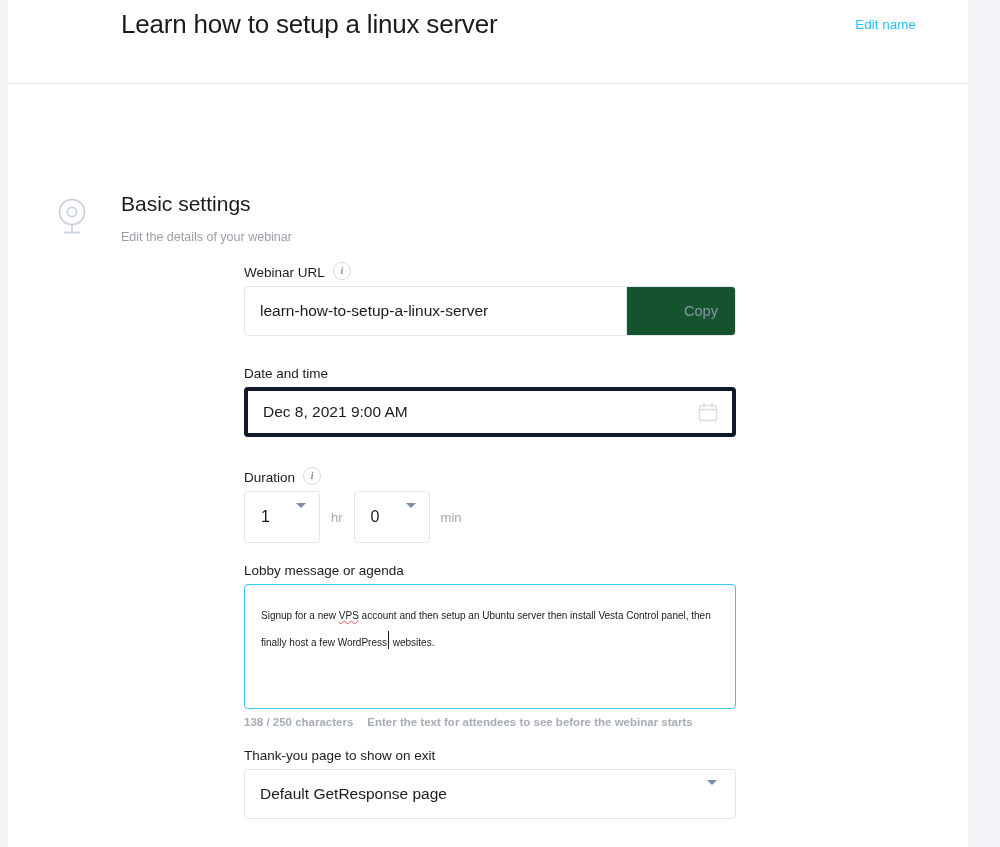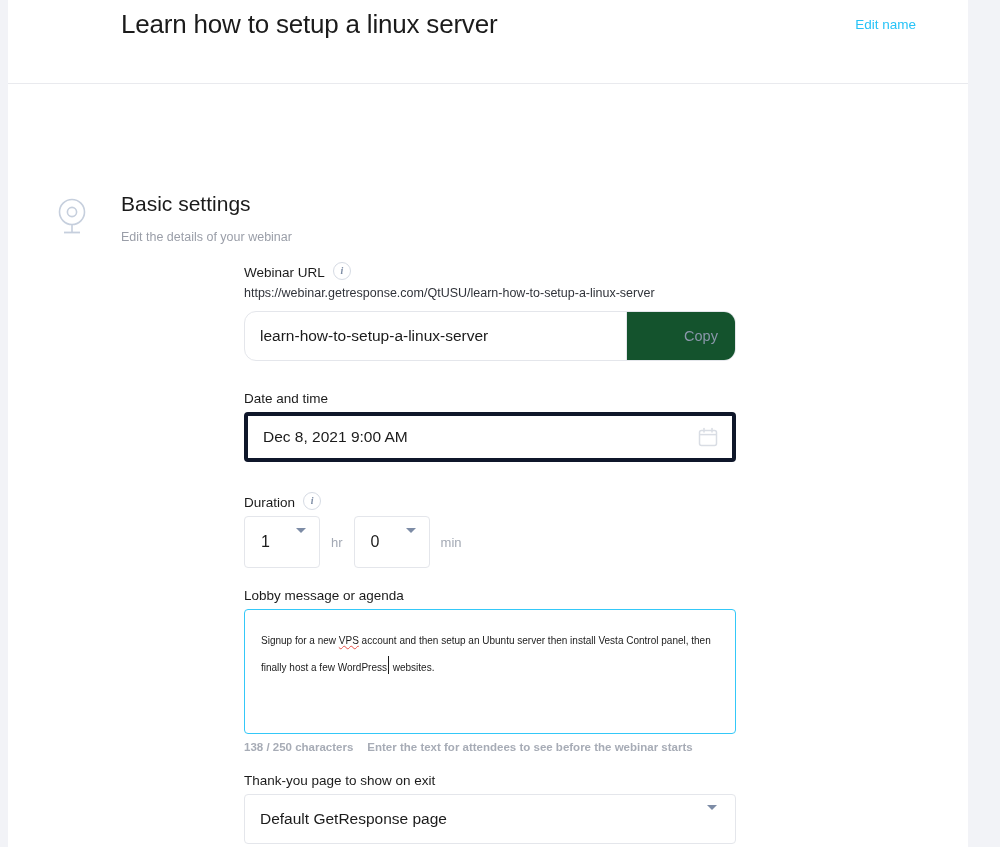--- a/index.html
+++ b/index.html
@@ -122,21 +122,21 @@
     color: #30333a;
     margin-bottom: 11px;
     margin-top: 4px;
     white-space: nowrap;
   }
 
   
   .input-row {
     display: flex;
     border: 1px solid #e4e6eb;
-    border-radius: 12px;
+    border-radius: 4px;
     background: #fff;
     height: 50px;
     box-sizing: border-box;
     overflow: hidden;
     width: 492px;
   }
   .input-row .slug {
     flex: 1;
     display: flex;
     align-items: center;
@@ -312,21 +312,20 @@
 
     <div class="section-title">Basic settings</div>
     <div class="section-sub">Edit the details of your webinar</div>
 
     <div class="form">
 
       <div class="field-label">
         <span>Webinar URL</span>
         <span class="info-icon">i</span>
       </div>
-      <div class="url-preview">https://webinar.getresponse.com/QtUSU/learn-how-to-setup-a-linux-server</div>
       <div class="input-row">
         <div class="slug">learn-how-to-setup-a-linux-server</div>
         <div class="copy-btn">Copy</div>
       </div>
 
       <div class="gap-lg"></div>
 
       <div class="field-label">
         <span>Date and time</span>
       </div>

